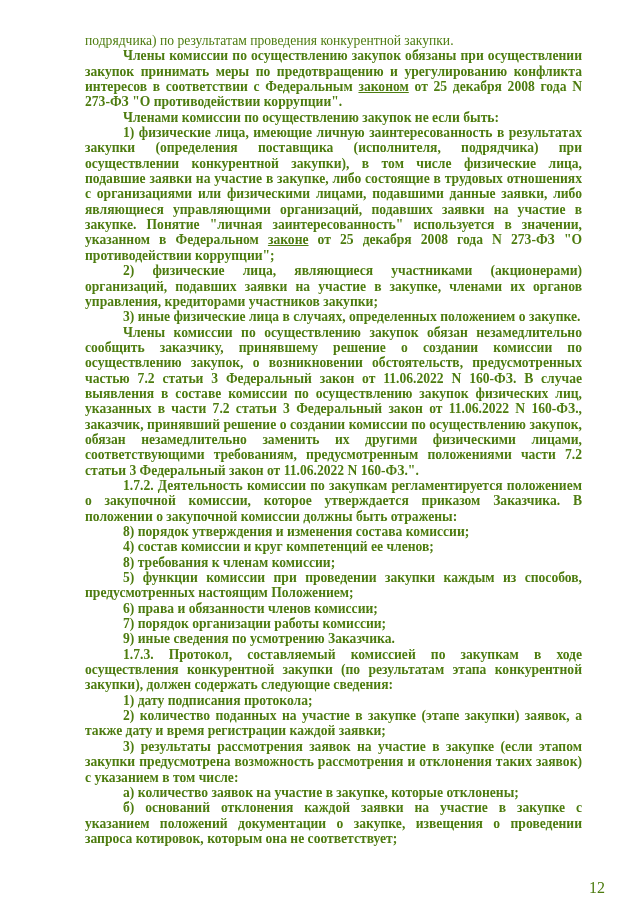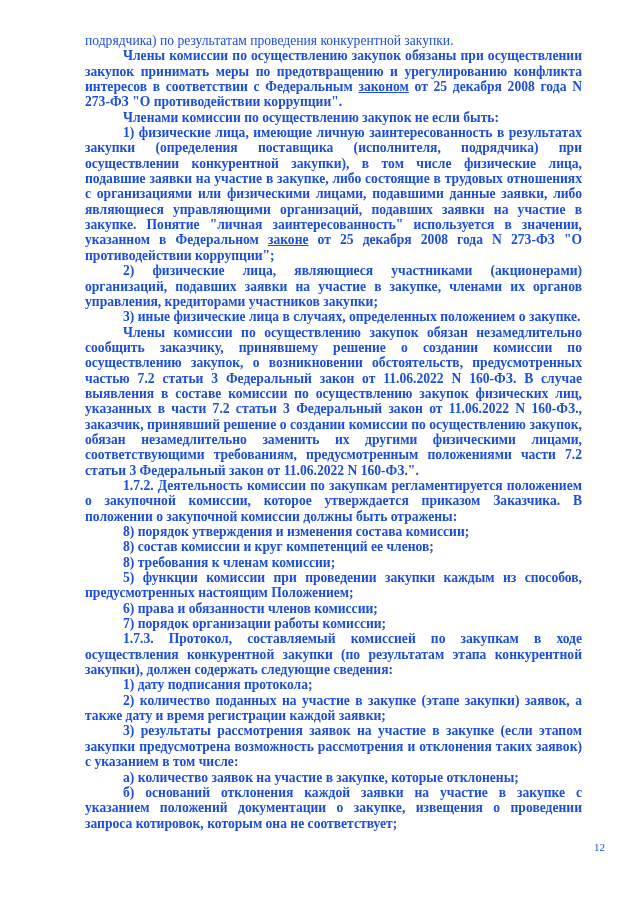--- a/index.html
+++ b/index.html
@@ -6,21 +6,21 @@
     margin: 0;
     padding: 0;
     background: #ffffff;
   }
   .page {
     position: relative;
     width: 636px;
     height: 900px;
     background: #ffffff;
     font-family: "Liberation Serif", serif;
-    color: #1d4ed8;
+    color: #4d7c0f;
     overflow: hidden;
   }
   .content {
     position: absolute;
     left: 85px;
     top: 33px;
     width: 497px;
     font-size: 13.6px;
     line-height: 15.35px;
     text-align: justify;
@@ -33,44 +33,45 @@
     text-indent: 38px;
     font-weight: bold;
   }
   .law-link {
     text-decoration: underline;
     cursor: pointer;
   }
   .page-number {
     position: absolute;
     right: 31px;
-    top: 840px;
-    font-size: 11px;
+    top: 880px;
+    font-size: 16px;
     line-height: 15px;
   }
 </style>
 </head>
 <body>
 
 <div class="page">
   <div class="content">
       <p class="para"><span>подрядчика) по результатам проведения конкурентной закупки.</span></p>
       <p class="para indent"><span>Члены комиссии по осуществлению закупок обязаны при осуществлении закупок принимать меры по предотвращению и урегулированию конфликта интересов в соответствии с Федеральным </span><span class="law-link">законом</span><span> от 25 декабря 2008 года N 273-ФЗ "О противодействии коррупции".</span></p>
       <p class="para indent"><span>Членами комиссии по осуществлению закупок не если быть:</span></p>
       <p class="para indent"><span>1) физические лица, имеющие личную заинтересованность в результатах закупки (определения поставщика (исполнителя, подрядчика) при осуществлении конкурентной закупки), в том числе физические лица, подавшие заявки на участие в закупке, либо состоящие в трудовых отношениях с организациями или физическими лицами, подавшими данные заявки, либо являющиеся управляющими организаций, подавших заявки на участие в закупке. Понятие "личная заинтересованность" используется в значении, указанном в Федеральном </span><span class="law-link">законе</span><span> от 25 декабря 2008 года N 273-ФЗ "О противодействии коррупции";</span></p>
       <p class="para indent"><span>2) физические лица, являющиеся участниками (акционерами) организаций, подавших заявки на участие в закупке, членами их органов управления, кредиторами участников закупки;</span></p>
       <p class="para indent"><span>3) иные физические лица в случаях, определенных положением о закупке.</span></p>
       <p class="para indent"><span>Члены комиссии по осуществлению закупок обязан незамедлительно сообщить заказчику, принявшему решение о создании комиссии по осуществлению закупок, о возникновении обстоятельств, предусмотренных частью 7.2 статьи 3 Федеральный закон от 11.06.2022 N 160-ФЗ. В случае выявления в составе комиссии по осуществлению закупок физических лиц, указанных в части 7.2 статьи 3 Федеральный закон от 11.06.2022 N 160-ФЗ., заказчик, принявший решение о создании комиссии по осуществлению закупок, обязан незамедлительно заменить их другими физическими лицами, соответствующими требованиям, предусмотренным положениями части 7.2 статьи 3 Федеральный закон от 11.06.2022 N 160-ФЗ.".</span></p>
       <p class="para indent"><span>1.7.2. Деятельность комиссии по закупкам регламентируется положением о закупочной комиссии, которое утверждается приказом Заказчика. В положении о закупочной комиссии должны быть отражены:</span></p>
       <p class="para indent"><span>8) порядок утверждения и изменения состава комиссии;</span></p>
-      <p class="para indent"><span>8) состав комиссии и круг компетенций ее членов;</span></p>
+      <p class="para indent"><span>4) состав комиссии и круг компетенций ее членов;</span></p>
       <p class="para indent"><span>8) требования к членам комиссии;</span></p>
       <p class="para indent"><span>5) функции комиссии при проведении закупки каждым из способов, предусмотренных настоящим Положением;</span></p>
       <p class="para indent"><span>6) права и обязанности членов комиссии;</span></p>
       <p class="para indent"><span>7) порядок организации работы комиссии;</span></p>
+      <p class="para indent"><span>9) иные сведения по усмотрению Заказчика.</span></p>
       <p class="para indent"><span>1.7.3. Протокол, составляемый комиссией по закупкам в ходе осуществления конкурентной закупки (по результатам этапа конкурентной закупки), должен содержать следующие сведения:</span></p>
       <p class="para indent"><span>1) дату подписания протокола;</span></p>
       <p class="para indent"><span>2) количество поданных на участие в закупке (этапе закупки) заявок, а также дату и время регистрации каждой заявки;</span></p>
       <p class="para indent"><span>3) результаты рассмотрения заявок на участие в закупке (если этапом закупки предусмотрена возможность рассмотрения и отклонения таких заявок) с указанием в том числе:</span></p>
       <p class="para indent"><span>а) количество заявок на участие в закупке, которые отклонены;</span></p>
       <p class="para indent"><span>б) оснований отклонения каждой заявки на участие в закупке с указанием положений документации о закупке, извещения о проведении запроса котировок, которым она не соответствует;</span></p>
     </div>
   <div class="page-number">12</div>
 </div>
 

